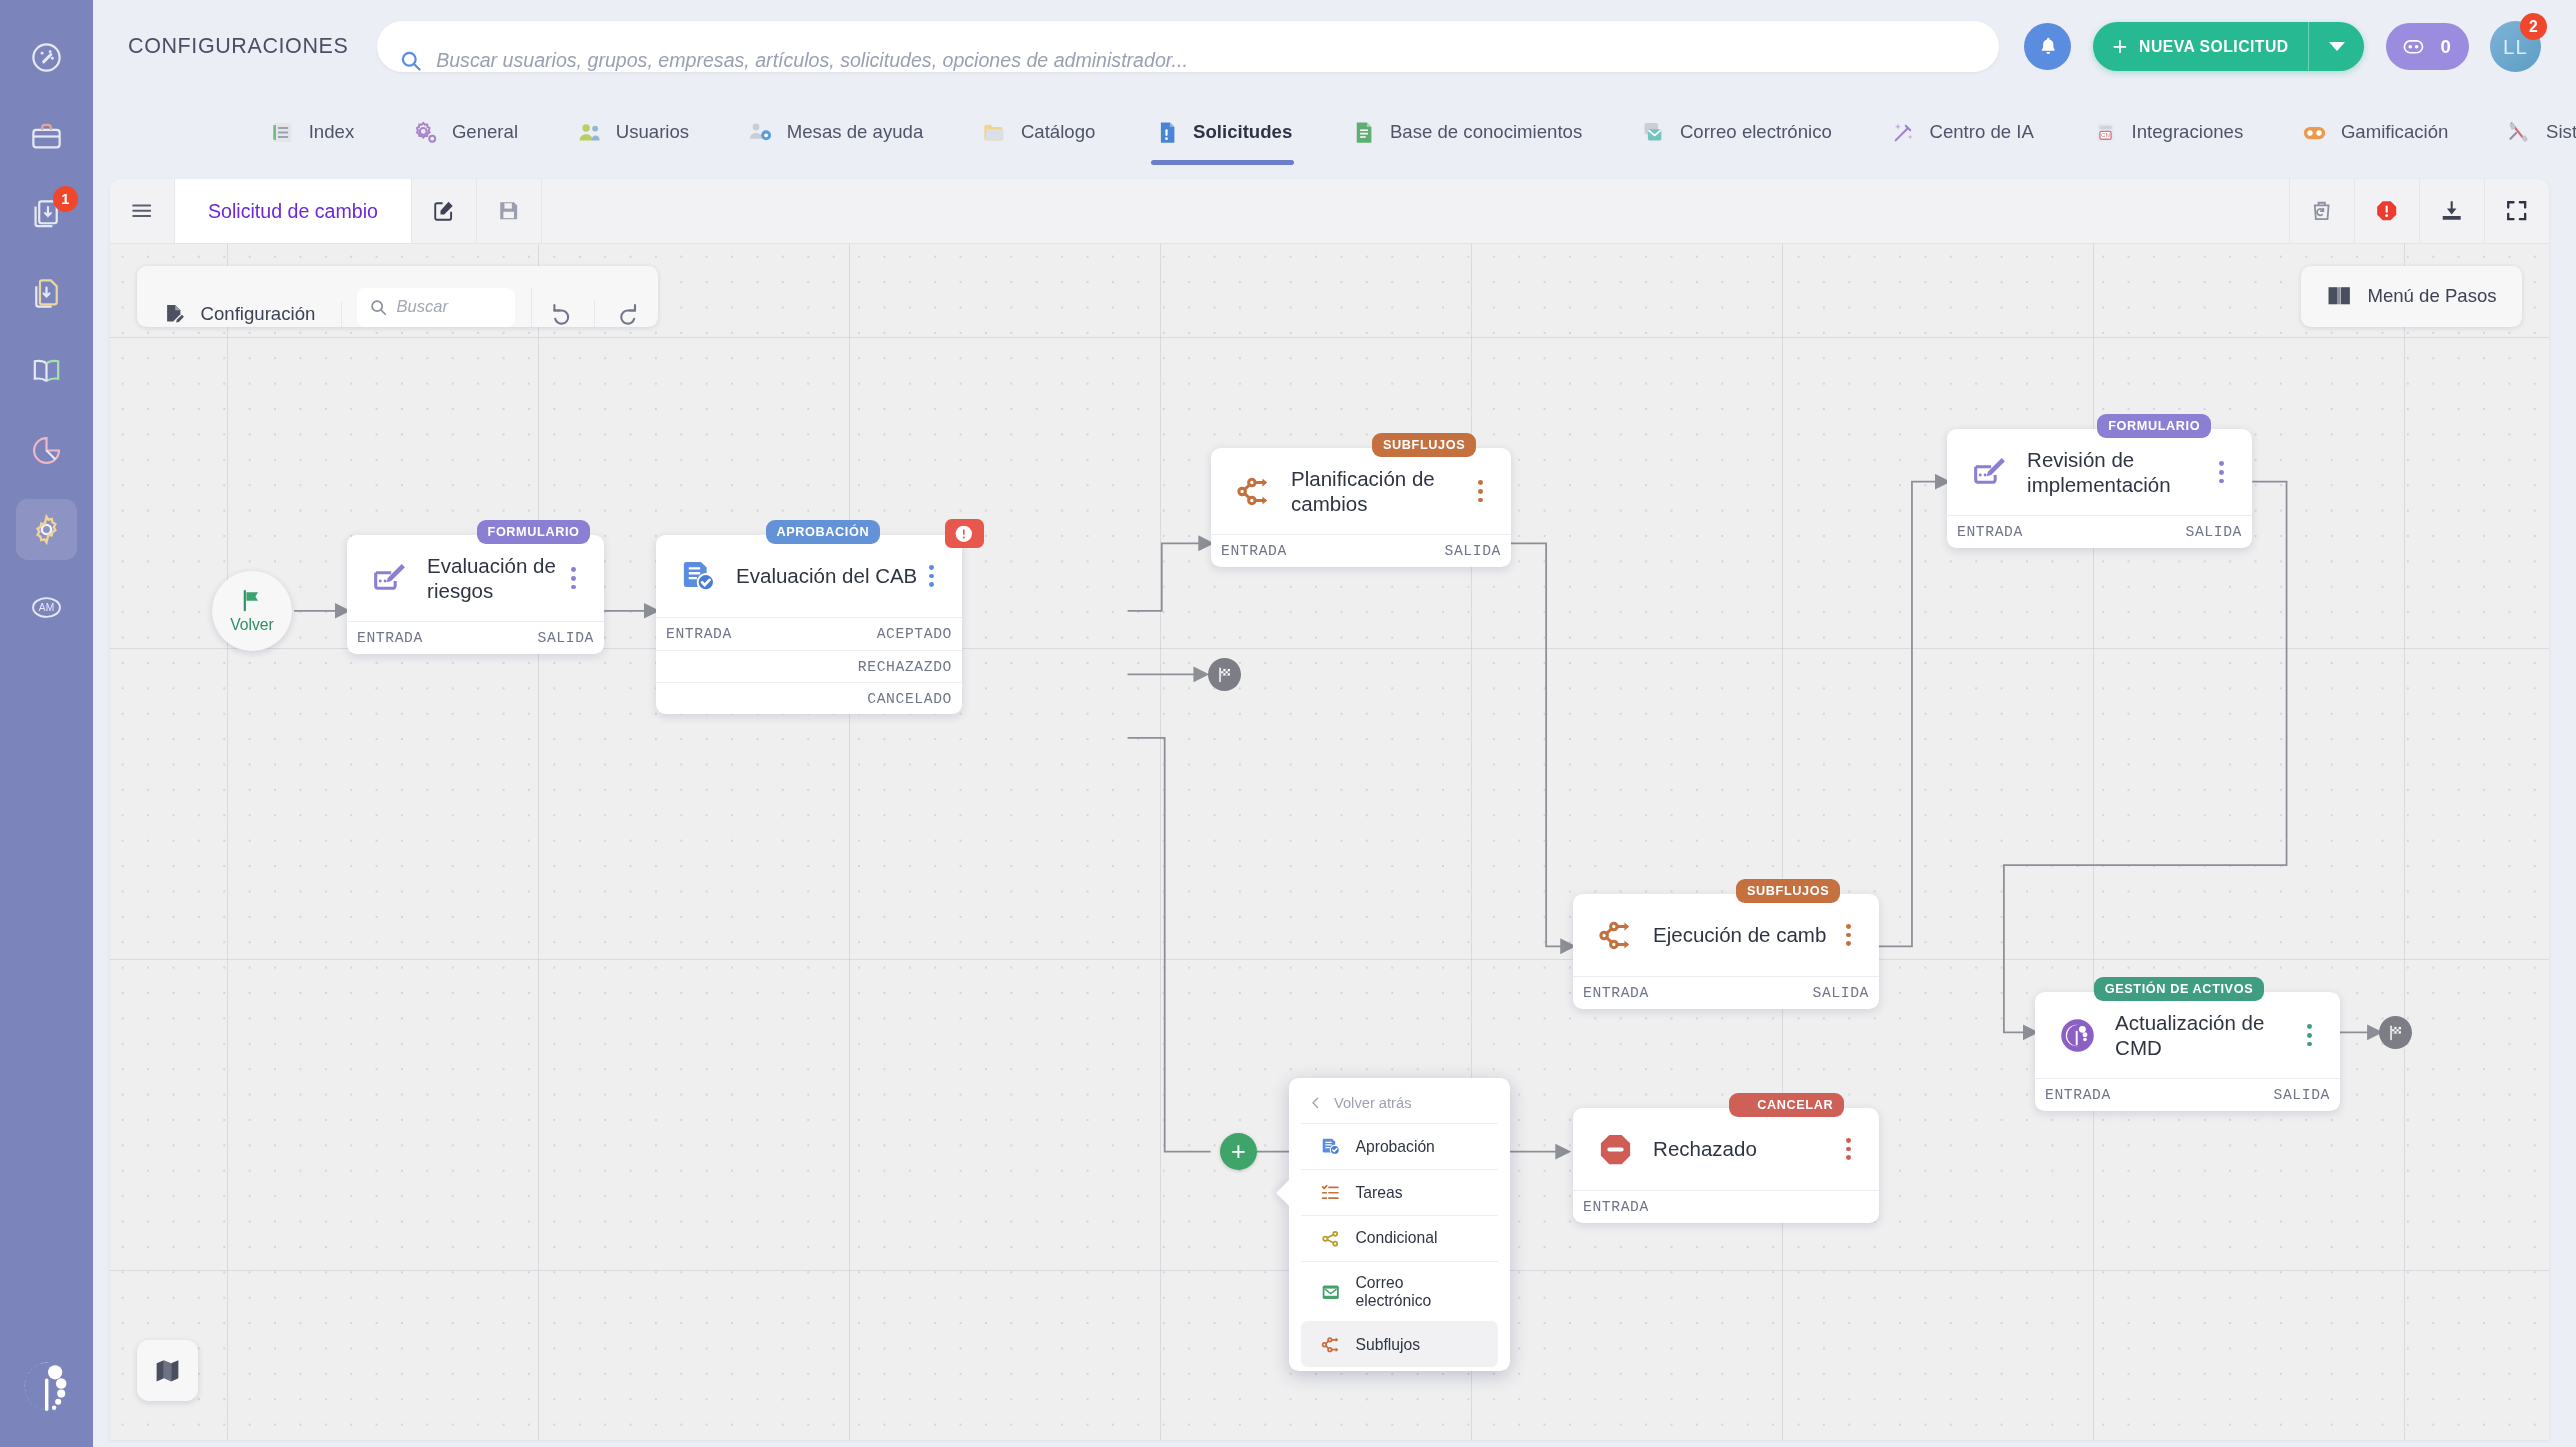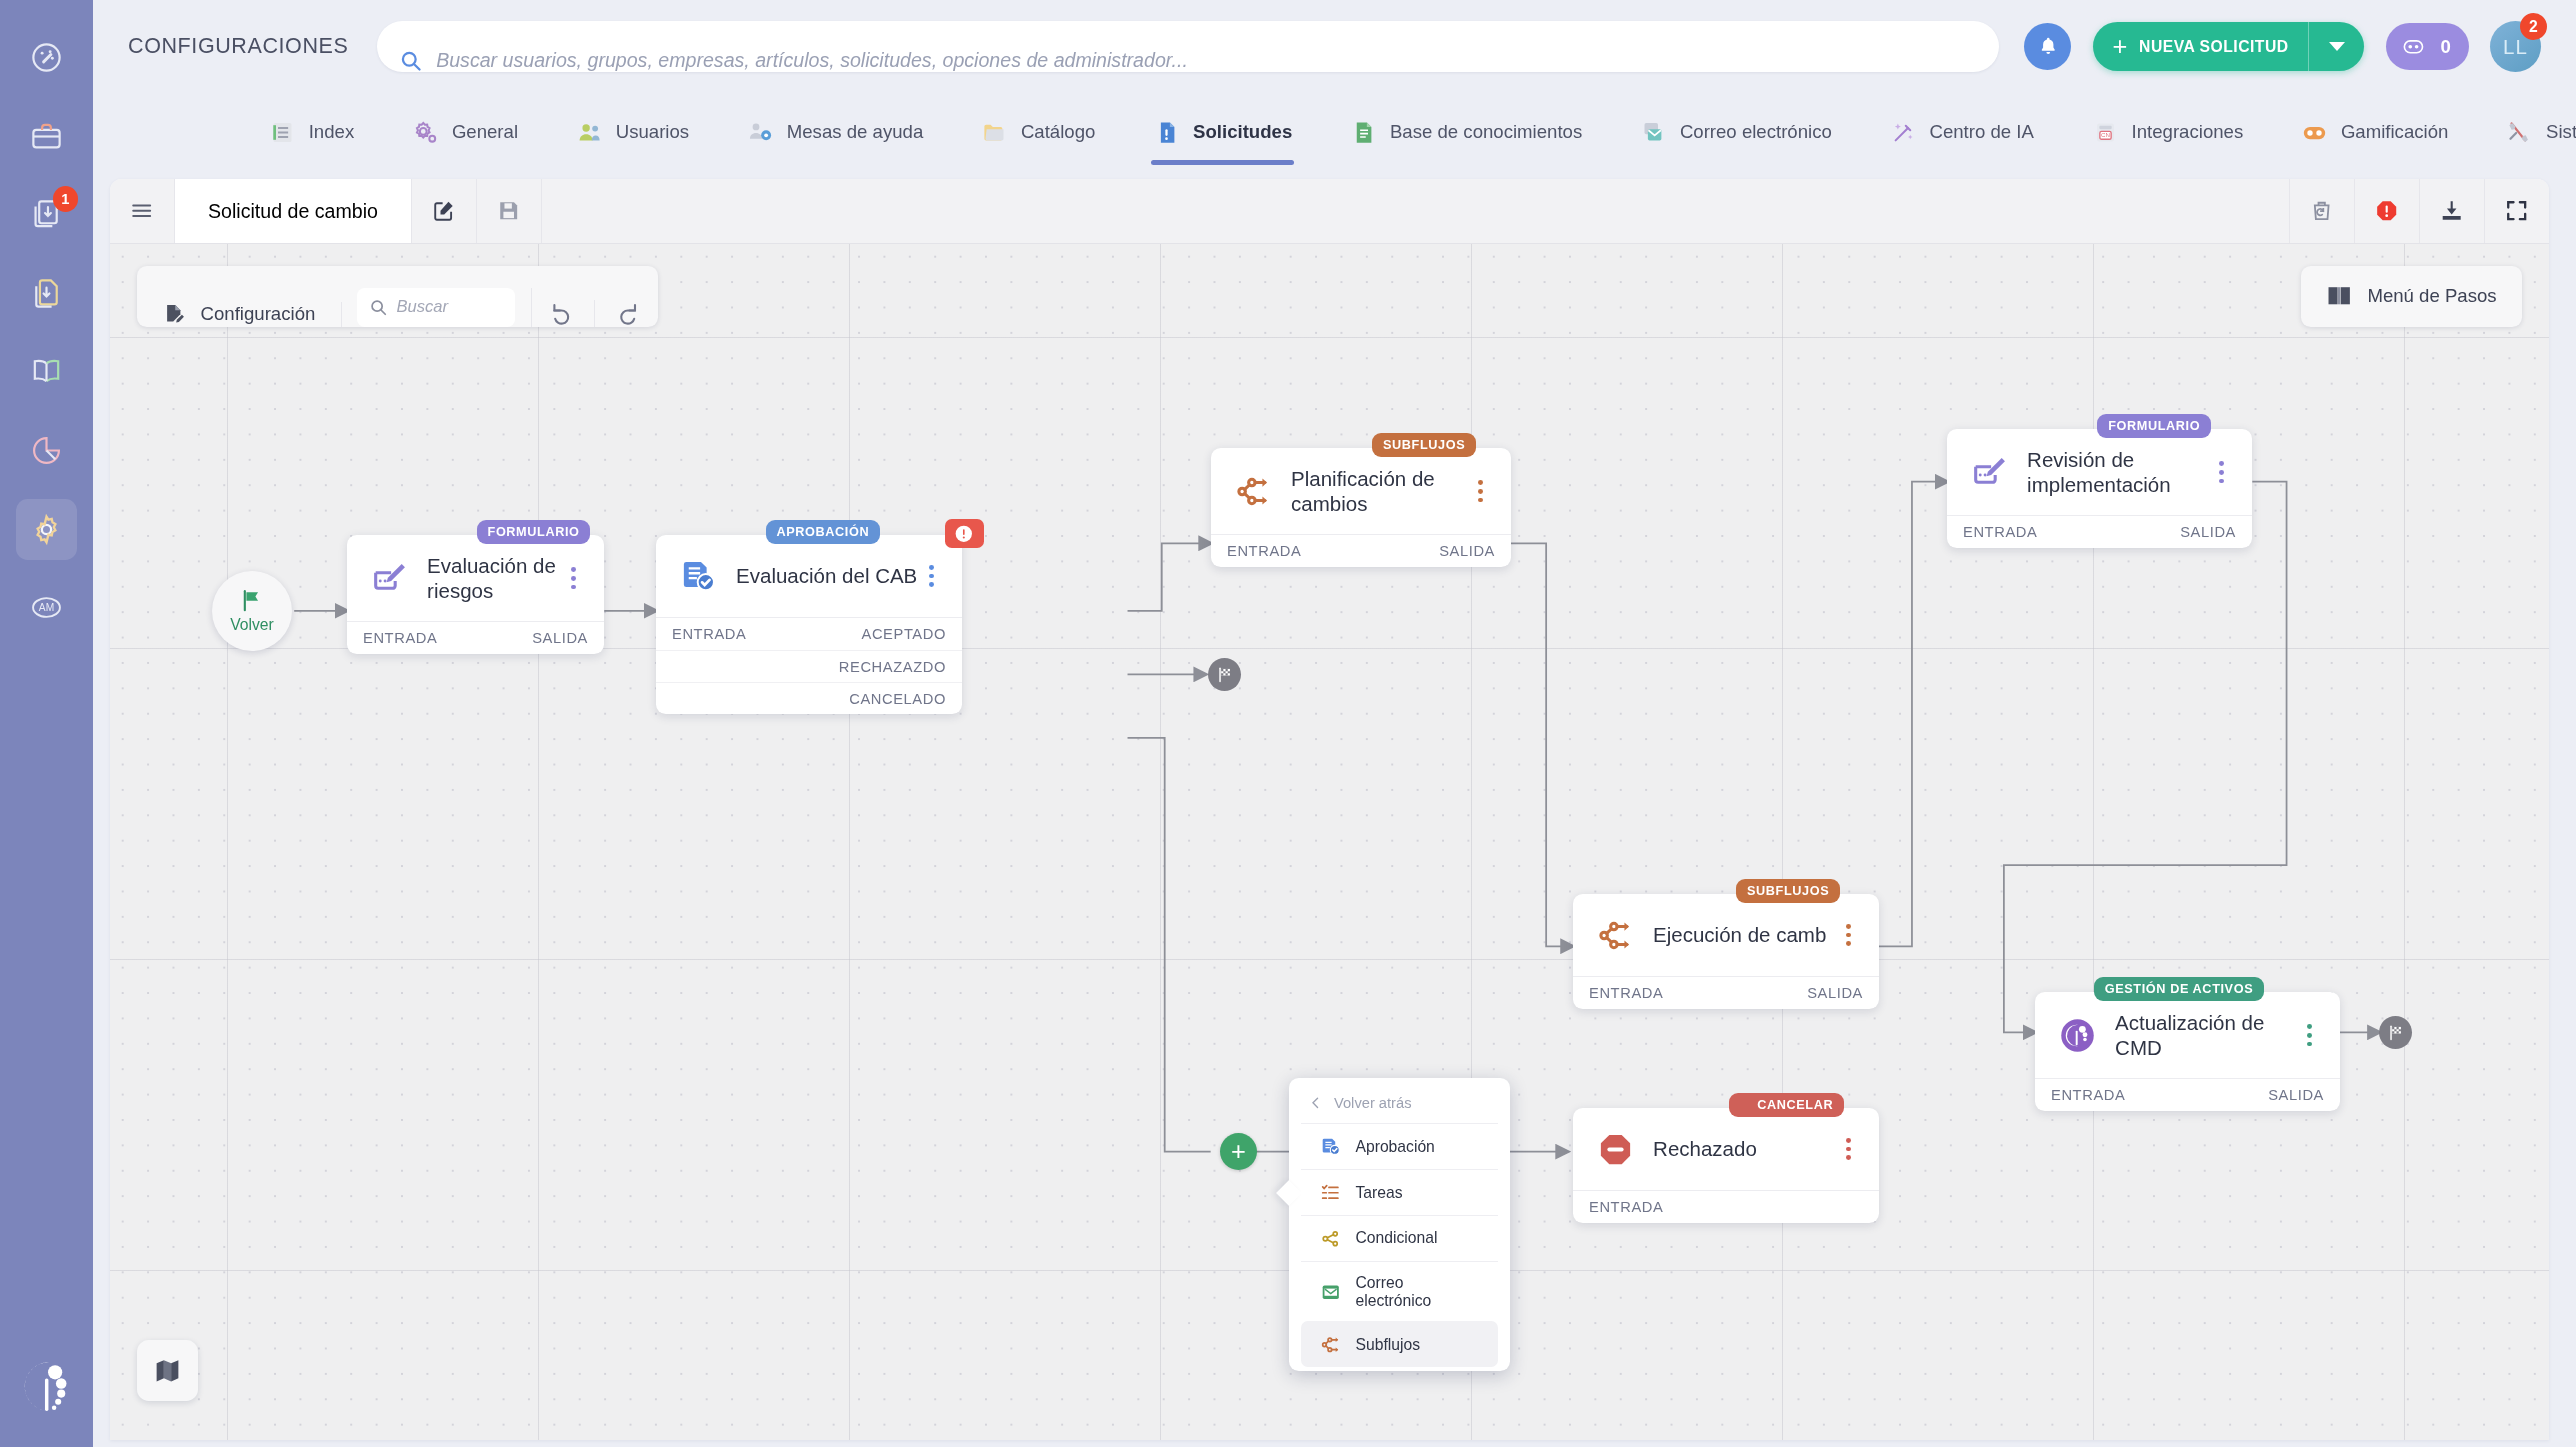--- a/index.html
+++ b/index.html
@@ -139,21 +139,21 @@
     display: flex; align-items: stretch; border-bottom: 1px solid #e3e3e8;
   }
   .etb-btn {
     display: flex; align-items: center; justify-content: center;
     width: 65px; border-right: 1px solid #e6e6eb; cursor: pointer;
   }
   .etb-btn svg { width: 25.4px; height: 25.4px; }
   #editor-tab {
     display: flex; align-items: center; padding: 0 33px;
     background: #fff; border-right: 1px solid #e6e6eb;
-    font-size: 19.6px; color: #000000; cursor: pointer;
+    font-size: 19.6px; color: #6d28d9; cursor: pointer;
   }
   .etb-spacer { flex: 1; border-right: 1px solid transparent; }
   #etb-right { display: flex; align-items: stretch; }
   #etb-right .etb-btn { border-right: none; border-left: 1px solid #e6e6eb; }
 
   
   #canvas {
     position: absolute; left: 0; top: 65px; right: 0; bottom: 0;
     background-color: #efeff0;
     background-image:
@@ -223,22 +223,23 @@
   }
   .node-body { display: flex; align-items: center; padding: 17.6px 17.6px 17.6px 21.5px; min-height: 82px; }
   .node-ico { width: 41px; height: 41px; flex-shrink: 0; margin-right: 17.6px; display: flex; align-items: center; justify-content: center; }
   .node-ico svg { width: 39px; height: 39px; }
   .node-title { flex: 1; font-size: 20.5px; color: #2f3444; line-height: 1.25; overflow: hidden; white-space: pre-line; }
   .node-kebab { width: 25.4px; display: flex; flex-direction: column; align-items: center; gap: 3.9px; cursor: pointer; flex-shrink: 0; }
   .node-kebab i { width: 4.9px; height: 4.9px; border-radius: 50%; display: block; }
   .node-ports { border-top: 1px solid #ececf0; }
   .port-row {
     display: flex; justify-content: space-between; align-items: center;
-    padding: 0 16px; height: 32px; font-size: 14.7px; color: #70758a;
+    padding: 0 10px; height: 32px; font-size: 14.7px; color: #70758a;
     letter-spacing: 0.6px;
+    font-family: Liberation Mono, monospace;
   }
   .port-row + .port-row { border-top: 1px solid #f0f0f3; }
   .port-row .left { }
   .port-row .right { margin-left: auto; }
   .node-badge {
     position: absolute; top: -14.7px; right: 13.7px;
     color: #fff; font-size: 12.7px; font-weight: 700; letter-spacing: 0.6px;
     border-radius: 9px; padding: 4.9px 10.8px; white-space: nowrap;
     z-index: 3;
   }

